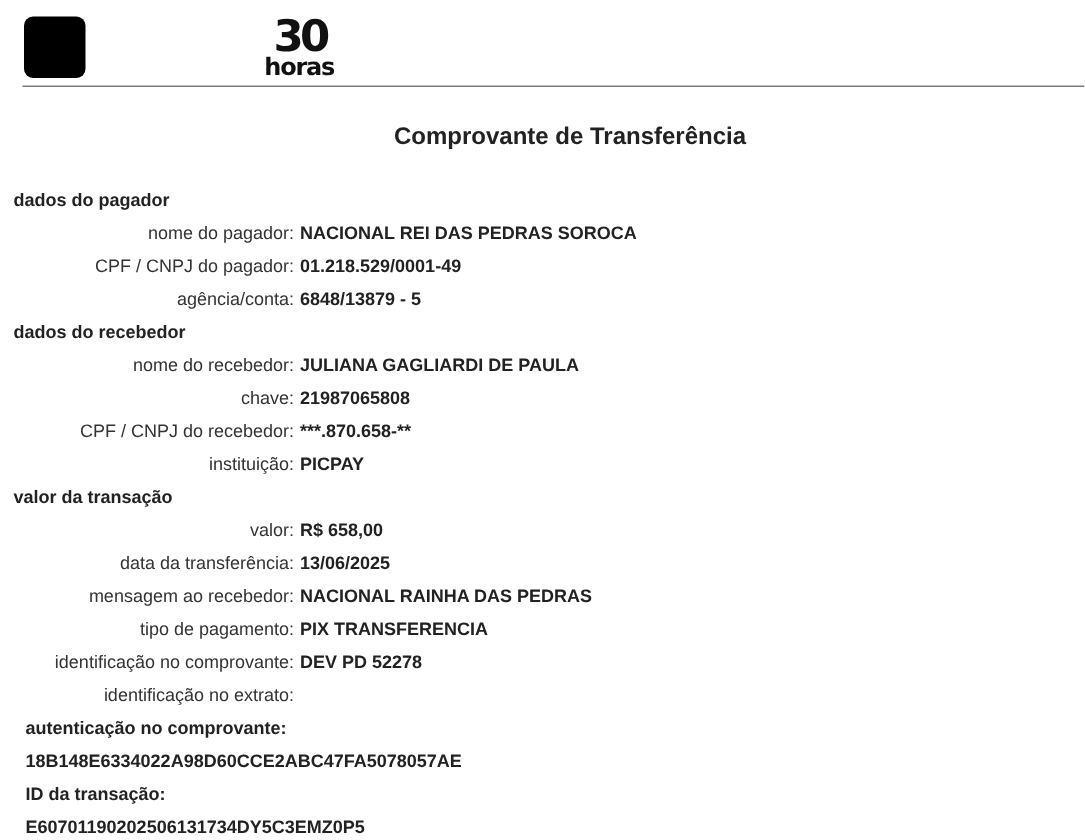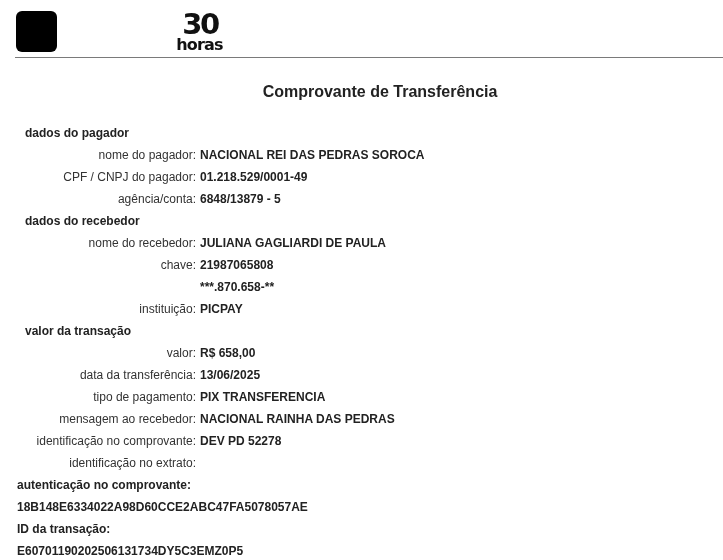--- a/index.html
+++ b/index.html
@@ -92,21 +92,21 @@
     }
     .content {
       position: absolute;
       left: 0;
       top: 122px;
       width: 723px;
     }
     .section-head {
       height: 22px;
       line-height: 22px;
-      padding-left: 25px;
+      padding-left: 9px;
       font-size: 12px;
       font-weight: bold;
       color: #222222;
       white-space: nowrap;
     }
     .row {
       height: 22px;
       line-height: 22px;
       font-size: 12px;
       white-space: nowrap;
@@ -170,43 +170,44 @@
   <div class="section-head">dados do recebedor</div>
   <div class="row">
     <span class="lbl">nome do recebedor:</span>
     <span class="val">JULIANA GAGLIARDI DE PAULA</span>
   </div>
   <div class="row">
     <span class="lbl">chave:</span>
     <span class="val">21987065808</span>
   </div>
   <div class="row">
+    <span class="lbl">CPF / CNPJ do recebedor:</span>
     <span class="val">***.870.658-**</span>
   </div>
   <div class="row">
     <span class="lbl">instituição:</span>
     <span class="val">PICPAY</span>
   </div>
 
   <div class="section-head">valor da transação</div>
   <div class="row">
     <span class="lbl">valor:</span>
     <span class="val">R$ 658,00</span>
   </div>
   <div class="row">
     <span class="lbl">data da transferência:</span>
     <span class="val">13/06/2025</span>
   </div>
   <div class="row">
+    <span class="lbl">mensagem ao recebedor:</span>
+    <span class="val">NACIONAL RAINHA DAS PEDRAS</span>
+  </div>
+  <div class="row">
     <span class="lbl">tipo de pagamento:</span>
     <span class="val">PIX TRANSFERENCIA</span>
-  </div>
-  <div class="row">
-    <span class="lbl">mensagem ao recebedor:</span>
-    <span class="val">NACIONAL RAINHA DAS PEDRAS</span>
   </div>
   <div class="row">
     <span class="lbl">identificação no comprovante:</span>
     <span class="val">DEV PD 52278</span>
   </div>
   <div class="row">
     <span class="lbl">identificação no extrato:</span>
     <span class="val"></span>
   </div>
 

